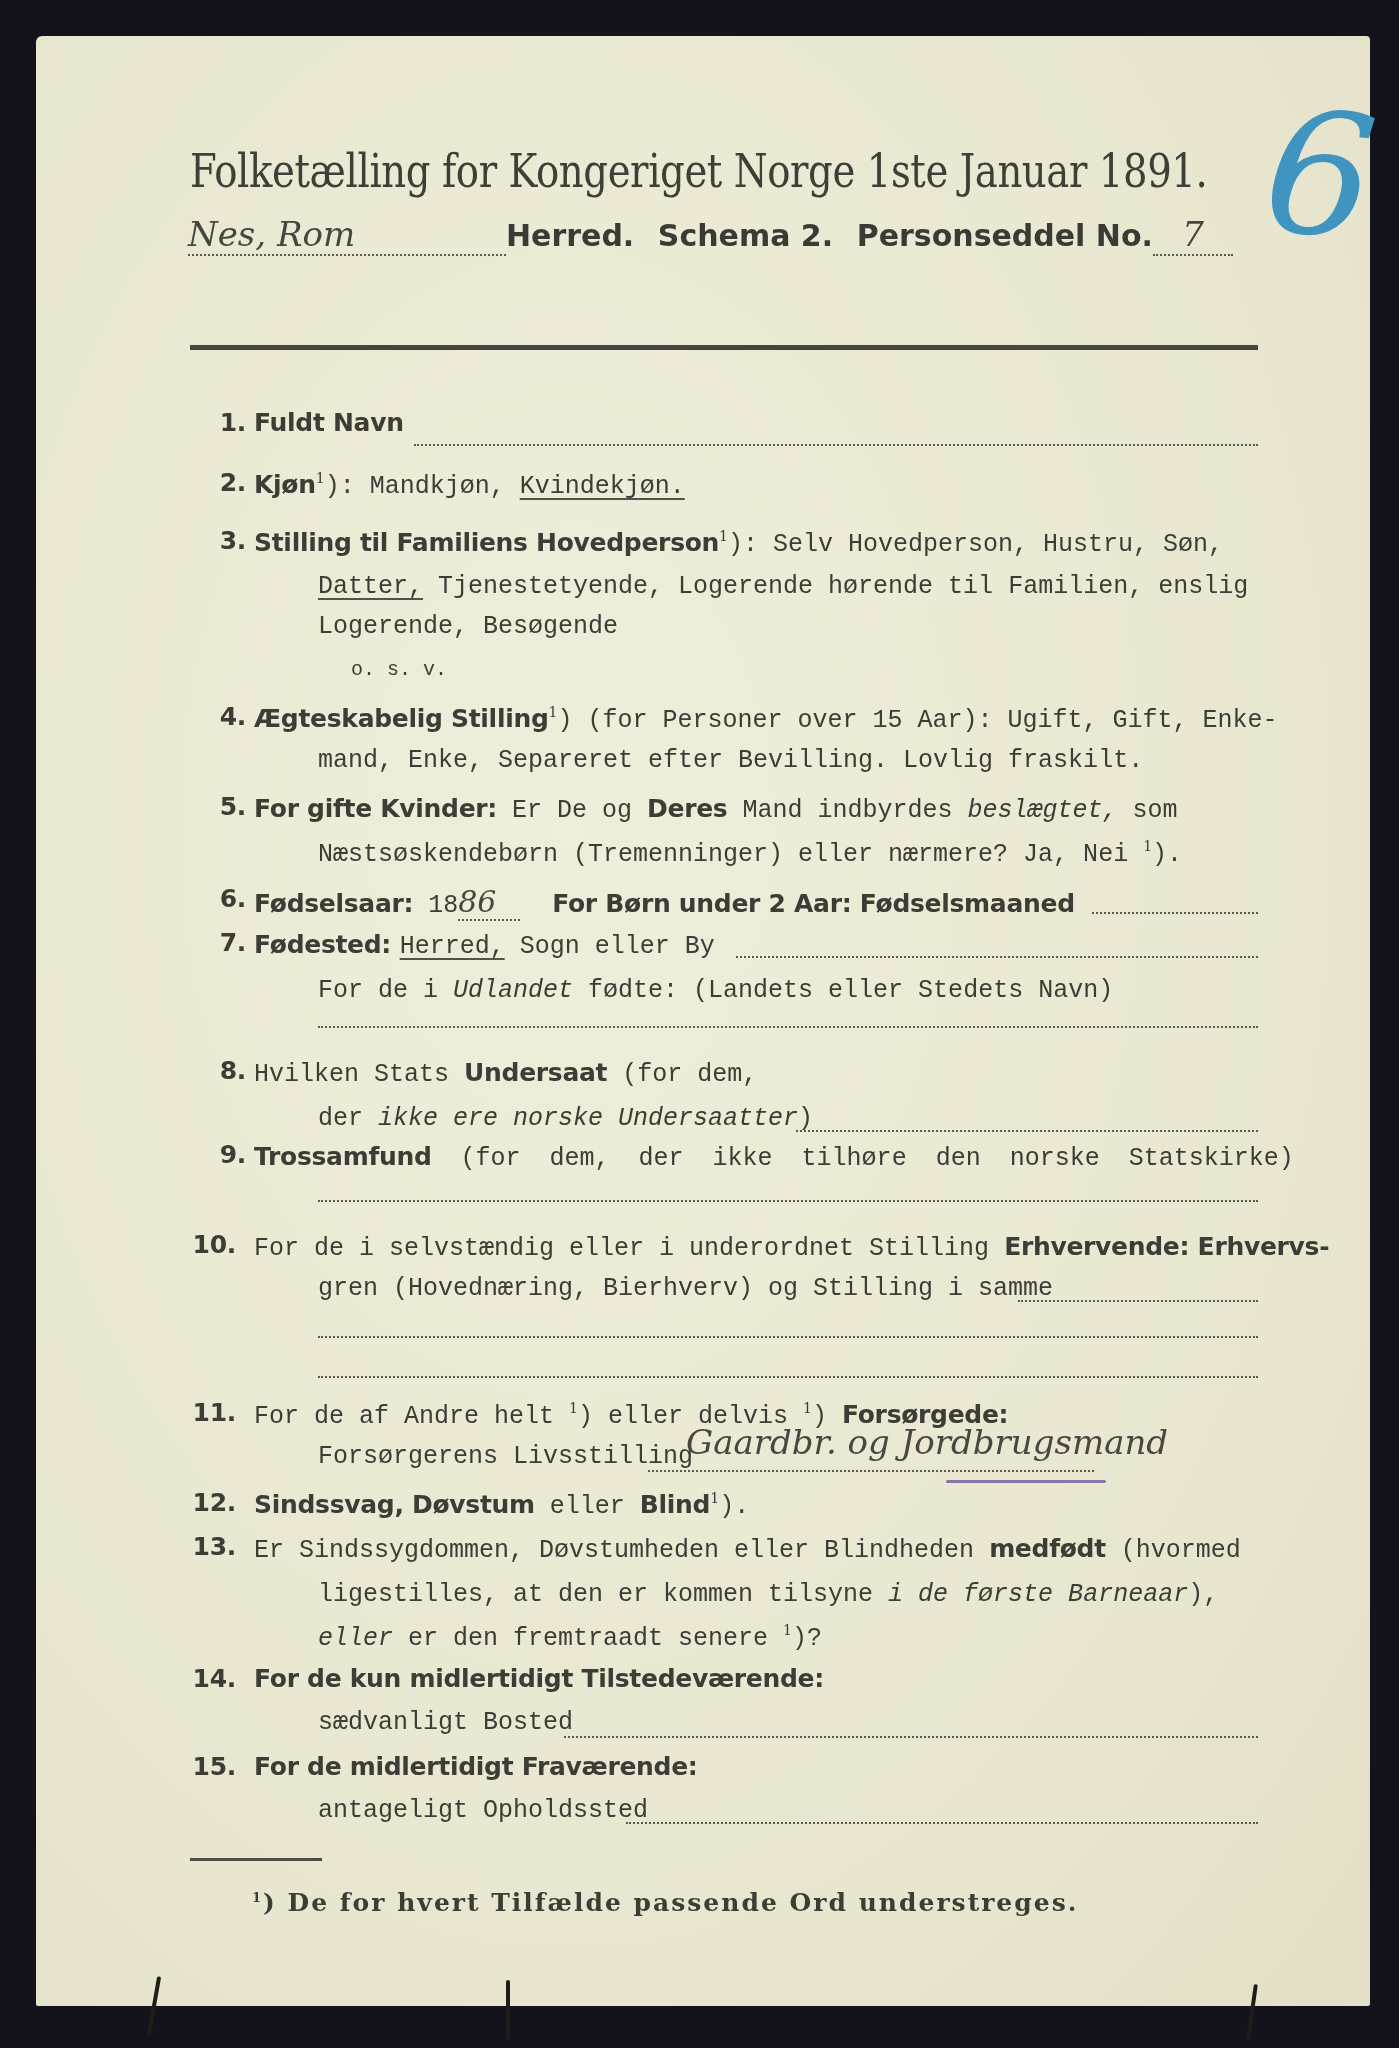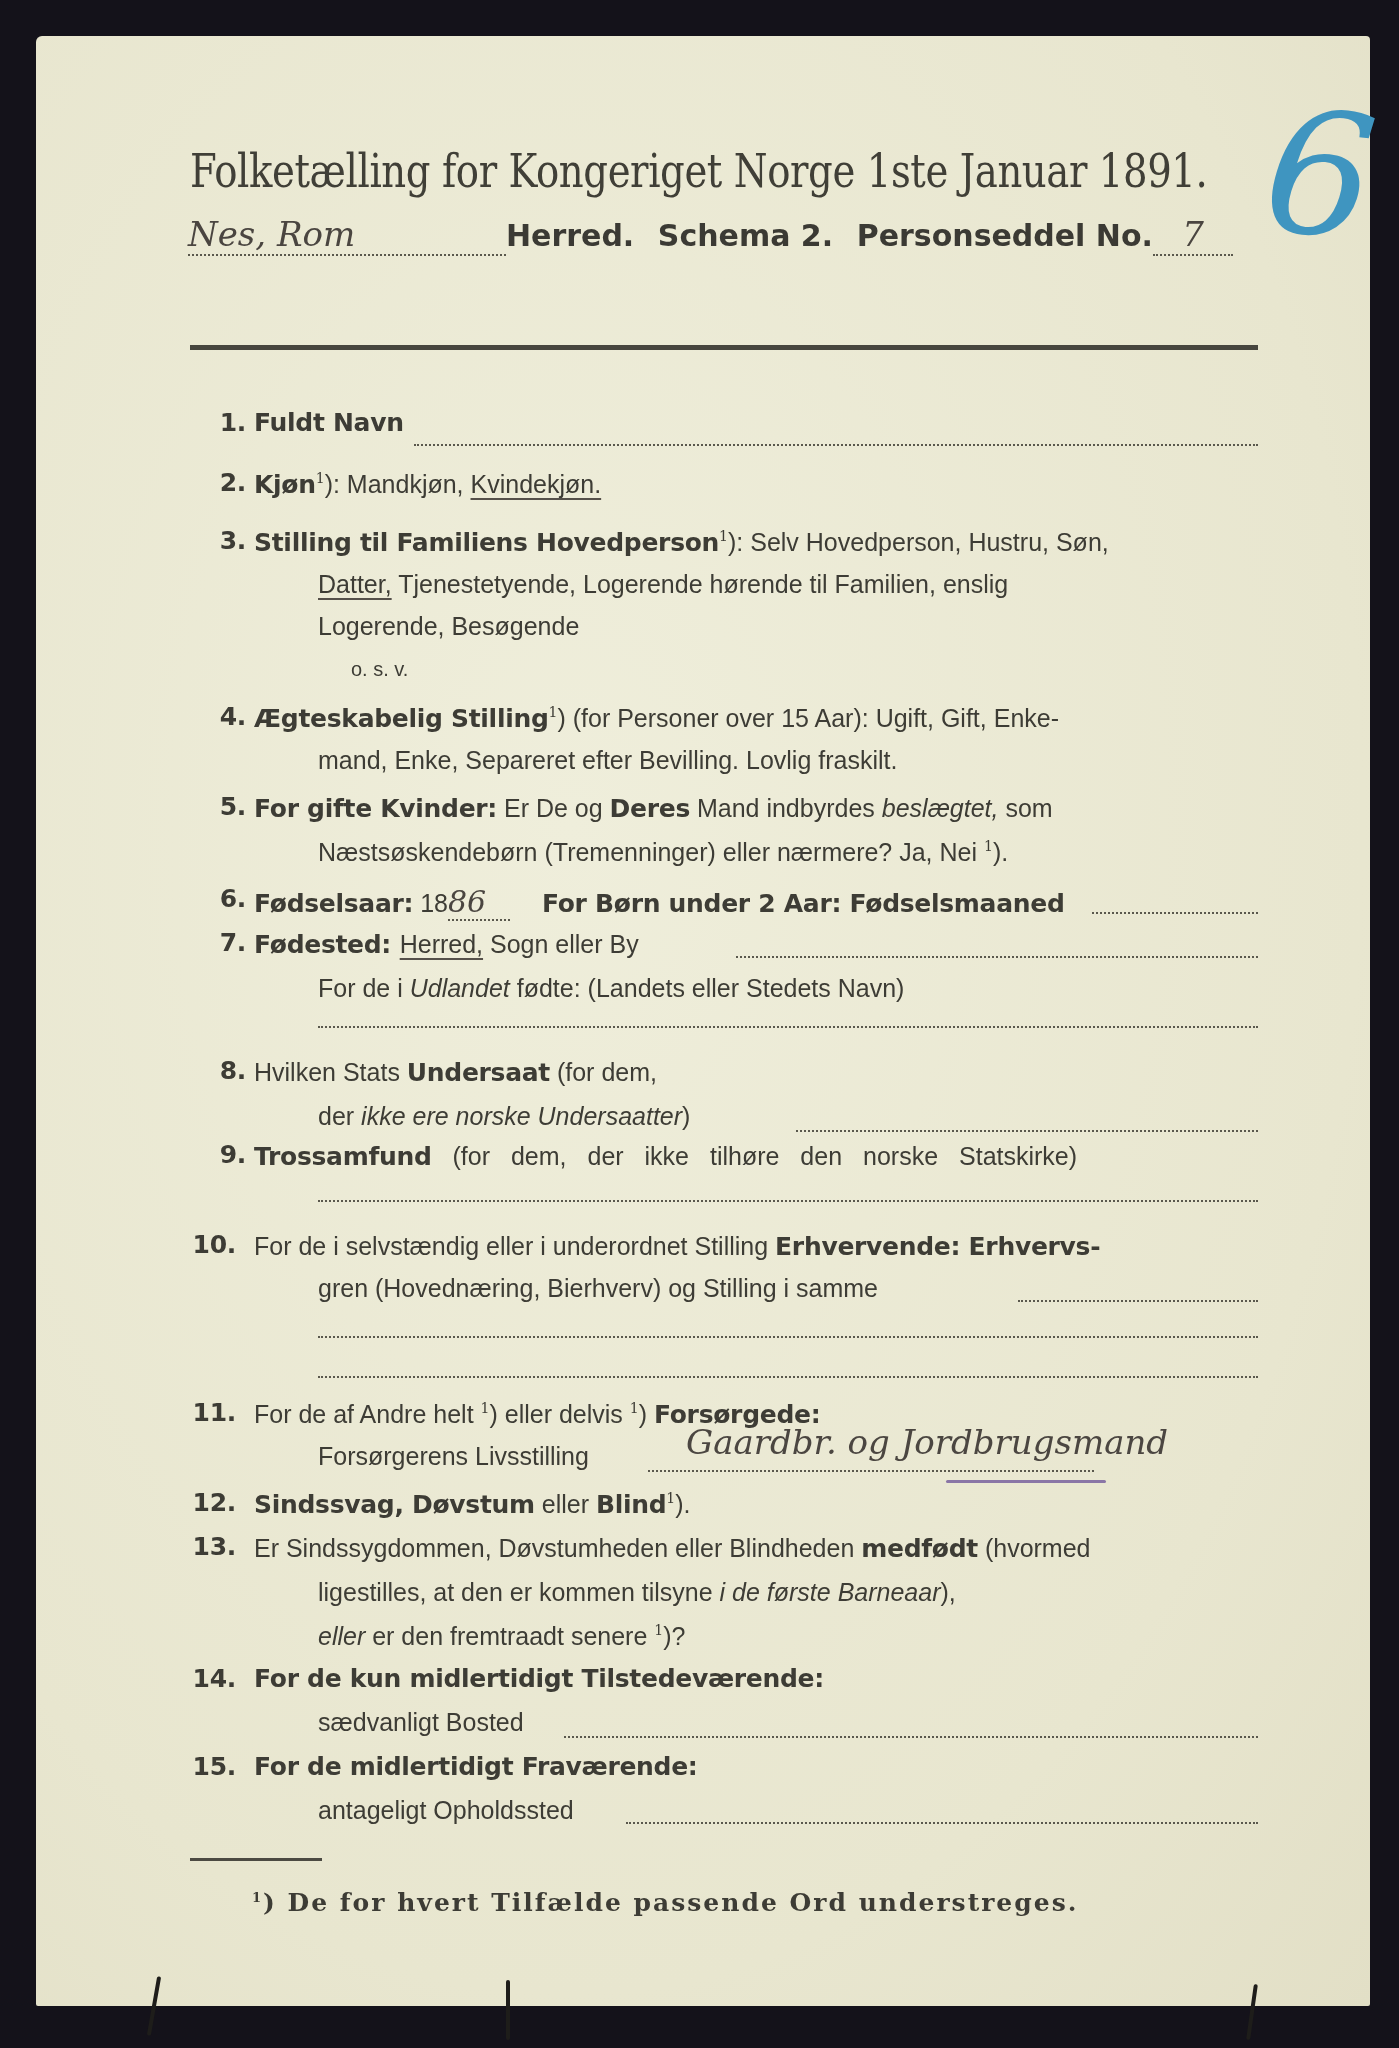--- a/index.html
+++ b/index.html
@@ -27,21 +27,21 @@
     font-family:"DejaVu Serif", serif; font-style:italic; transform:rotate(6deg);
   }
   .thick-rule { position:absolute; left:154px; top:309px; width:1068px; height:5px; background:#47463e; }
   .dots { border-bottom:2px dotted #5a584d; height:0; position:absolute; }
   .row { position:absolute; left:0; font-size:27px; color:#3d3c35; white-space:nowrap; }
   .num { position:absolute; left:150px; width:60px; text-align:right; }
   .num.w { left:140px; }
   .txt { position:absolute; left:218px; }
   .ind { position:absolute; left:282px; }
   .b { font-family:"DejaVu Sans", "Liberation Sans", sans-serif; font-weight:bold; font-size:25px; letter-spacing:-0.3px; }
-  .r { font-family:Liberation Sans, sans-serif; font-size:25px; }
+  .r { font-family:Liberation Mono, monospace; font-size:25px; }
   .i { font-style:italic; }
   .u { text-decoration:underline; text-decoration-color:#55504a; text-underline-offset:5px; }
   .footrule { position:absolute; left:154px; top:1669px; width:132px; height:3px; background:#4c4a42; }
   .footnote { position:absolute; left:216px; top:1852px; font-size:25px; font-weight:bold; letter-spacing:2px; color:#3d3c35; font-family:"DejaVu Serif", serif; }
   .mark { position:absolute; width:4px; background:#1e1d1a; border-radius:2px; }
   .handname { position:absolute; font-size:34px; color:#4b4641; font-style:italic; font-family:"DejaVu Serif", serif; }
   .purple-ul { position:absolute; height:3px; background:#8a76a6; border-radius:2px; }
 </style>
 </head>
 <body>

